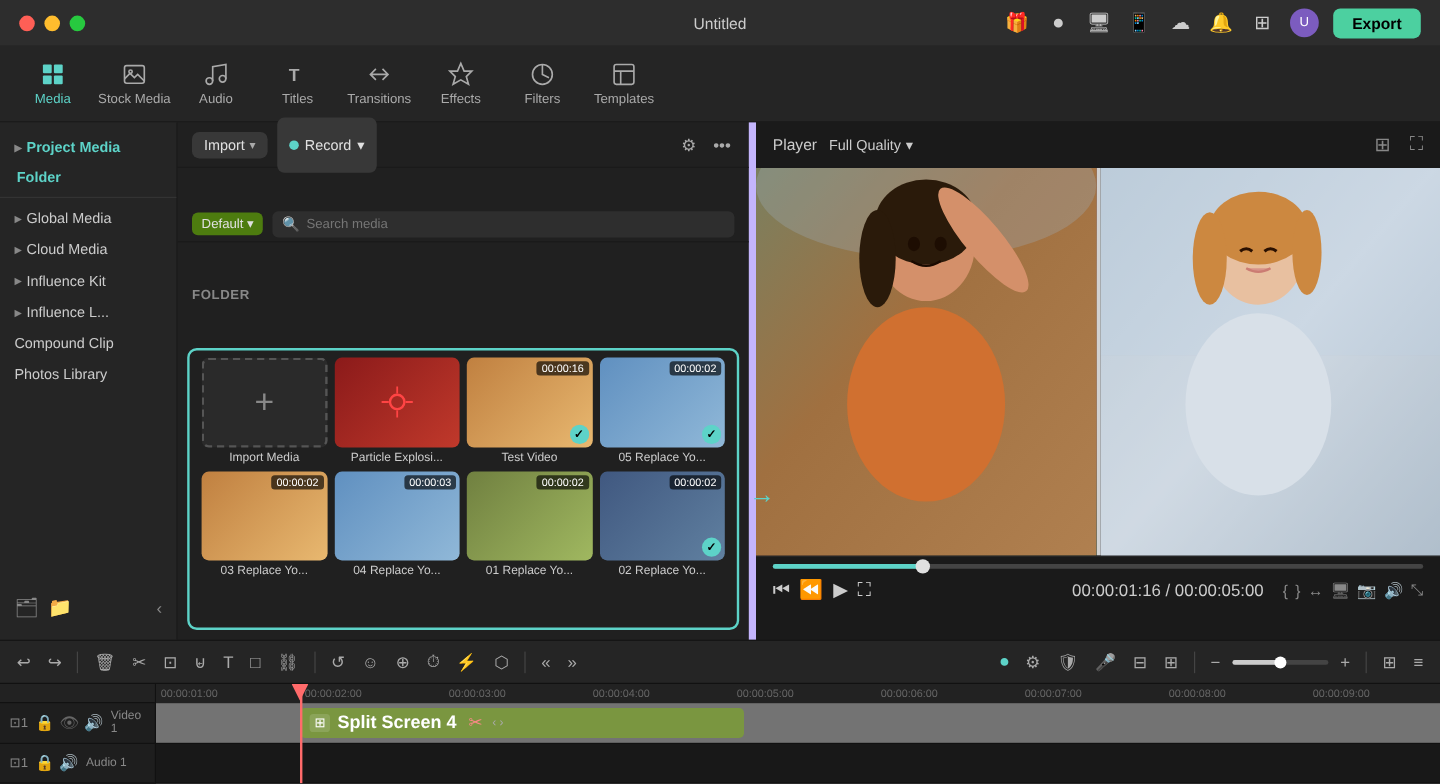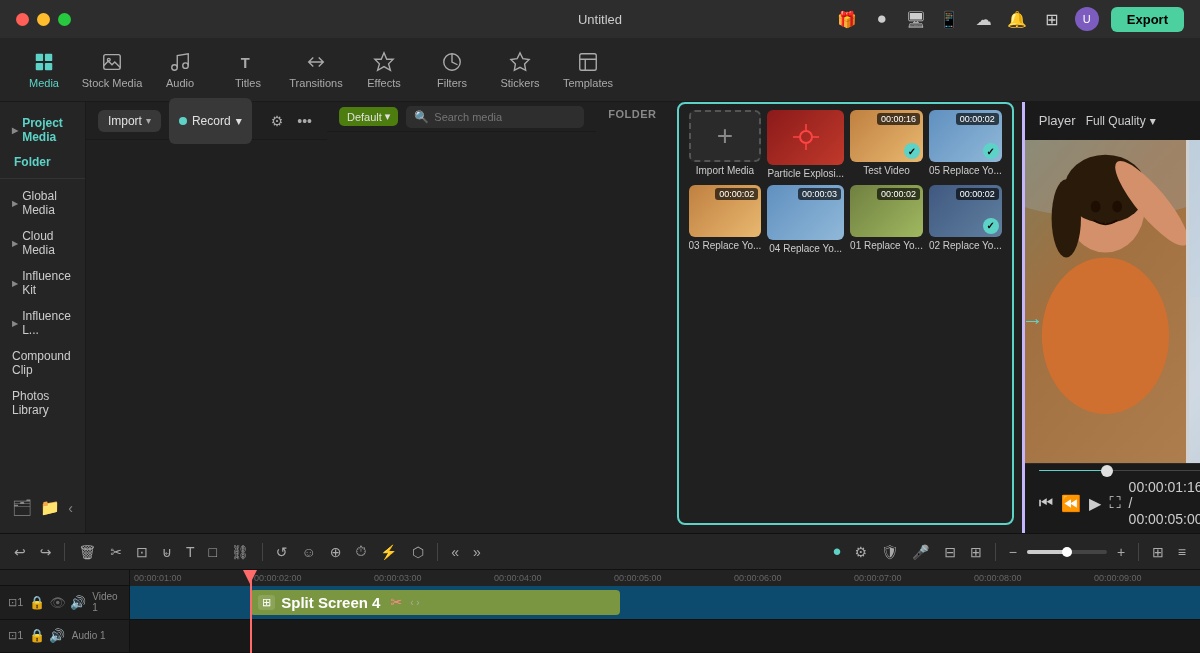--- a/index.html
+++ b/index.html
@@ -51,22 +51,23 @@
     .sidebar-section.active { color: #5dd3c8; font-weight: 600; }
     .sidebar-arrow { font-size: 8px; color: #888; }
     .sidebar-folder { padding: 5px 14px; font-size: 12px; color: #5dd3c8; font-weight: 600; cursor: pointer; }
     .sidebar-divider { height: 1px; background: #333; margin: 4px 0; }
     .sidebar-bottom { margin-top: auto; padding: 8px 12px; display:flex; gap:8px; align-items:center; }
     .sidebar-bottom-icon { font-size: 16px; color: #888; cursor: pointer; }
     .sidebar-collapse { margin-left: auto; font-size: 14px; color: #888; cursor: pointer; }
 
     
     #media-panel {
-      flex: 1; background: #202020; display: flex; flex-direction: row;
-      border-right: 3px solid #c4b5fd;
+      flex: 1; background: #202020; display: flex; flex-direction: column;
+      border-right: 6px solid #c4b5fd;
+      gap: 32px;
     }
     .media-toolbar {
       height: 38px; display: flex; align-items: center; padding: 0 12px; gap: 8px;
       border-bottom: 1px solid #1a1a1a;
     }
     .media-btn {
       background: #383838; border: none; color: #e0e0e0; border-radius: 6px;
       padding: 4px 10px; font-size: 12px; cursor: pointer; display:flex; align-items:center; gap:4px;
     }
     .media-btn .arrow { font-size: 10px; color: #aaa; }
@@ -178,21 +179,21 @@
     .tl-spacer { flex: 1; }
     .tl-zoom { display: flex; align-items: center; gap: 5px; }
     .tl-zoom-bar { width: 80px; height: 4px; background: #444; border-radius: 2px; position: relative; }
     .tl-zoom-fill { width: 50%; height: 100%; background: #ccc; border-radius: 2px; }
     .tl-zoom-knob { position: absolute; top: 50%; transform: translateY(-50%); left: calc(50% - 5px); width: 10px; height: 10px; background: #fff; border-radius: 50%; }
     .timeline-body { flex: 1; display: flex; }
     .tl-labels { width: 130px; background: #1e1e1e; border-right: 1px solid #111; display: flex; flex-direction: column; }
     .tl-label-row { flex: 1; display: flex; align-items: center; padding: 0 8px; gap: 6px; border-bottom: 1px solid #111; font-size: 11px; color: #888; }
     .tl-label-icons { display: flex; gap: 4px; }
     .tl-label-icon { font-size: 13px; color: #666; cursor: pointer; }
-    .tl-content { flex: 1; overflow: hidden; position: relative; background: #0c4a6e; }
+    .tl-content { flex: 1; overflow: hidden; position: relative; background: #737373; }
     .tl-ruler { height: 16px; background: #222; display: flex; align-items: center; padding: 0 4px; overflow: hidden; }
     .tl-ruler-marks { display: flex; gap: 0; }
     .tl-mark { font-size: 9px; color: #666; width: 120px; text-align: left; flex-shrink: 0; }
     .tl-playhead { position: absolute; top: 0; left: 120px; width: 2px; height: 100%; background: #ff6b6b; z-index: 20; }
     .tl-playhead-top { position: absolute; top: 0; left: 113px; width: 14px; height: 14px; background: #ff6b6b; clip-path: polygon(50% 100%, 0 0, 100% 0); z-index: 21; }
     .tl-tracks { height: calc(100% - 16px); display: flex; flex-direction: column; }
     .tl-track { flex: 1; position: relative; border-bottom: 1px solid #111; }
     .tl-clip {
       position: absolute; top: 4px; left: 120px; height: calc(100% - 8px);
       background: #7a9640; border-radius: 4px; display: flex; align-items: center;
@@ -285,26 +286,20 @@
         <polygon points="12,2 15,9 22,9 17,14 19,21 12,17 5,21 7,14 2,9 9,9"></polygon>
       </svg>
     <span>Effects</span>
   </div>
   <div class="toolbar-item">
     <svg viewBox="0 0 24 24" fill="none" stroke="currentColor" stroke-width="1.5">
         <circle cx="12" cy="12" r="9"></circle>
         <path d="M12 3v9l6 3"></path>
       </svg>
     <span>Filters</span>
-  </div>
-  <div class="toolbar-item">
-    <svg viewBox="0 0 24 24" fill="none" stroke="currentColor" stroke-width="1.5">
-        <path d="M12 2l3.09 6.26L22 9.27l-5 4.87 1.18 6.88L12 17.77l-6.18 3.25L7 14.14 2 9.27l6.91-1.01L12 2z"></path>
-      </svg>
-    <span>Stickers</span>
   </div>
   <div class="toolbar-item">
     <svg viewBox="0 0 24 24" fill="none" stroke="currentColor" stroke-width="1.5">
         <rect x="3" y="3" width="18" height="18" rx="2"></rect>
         <path d="M3 9h18M9 9v12"></path>
       </svg>
     <span>Templates</span>
   </div>
 </div>
 

